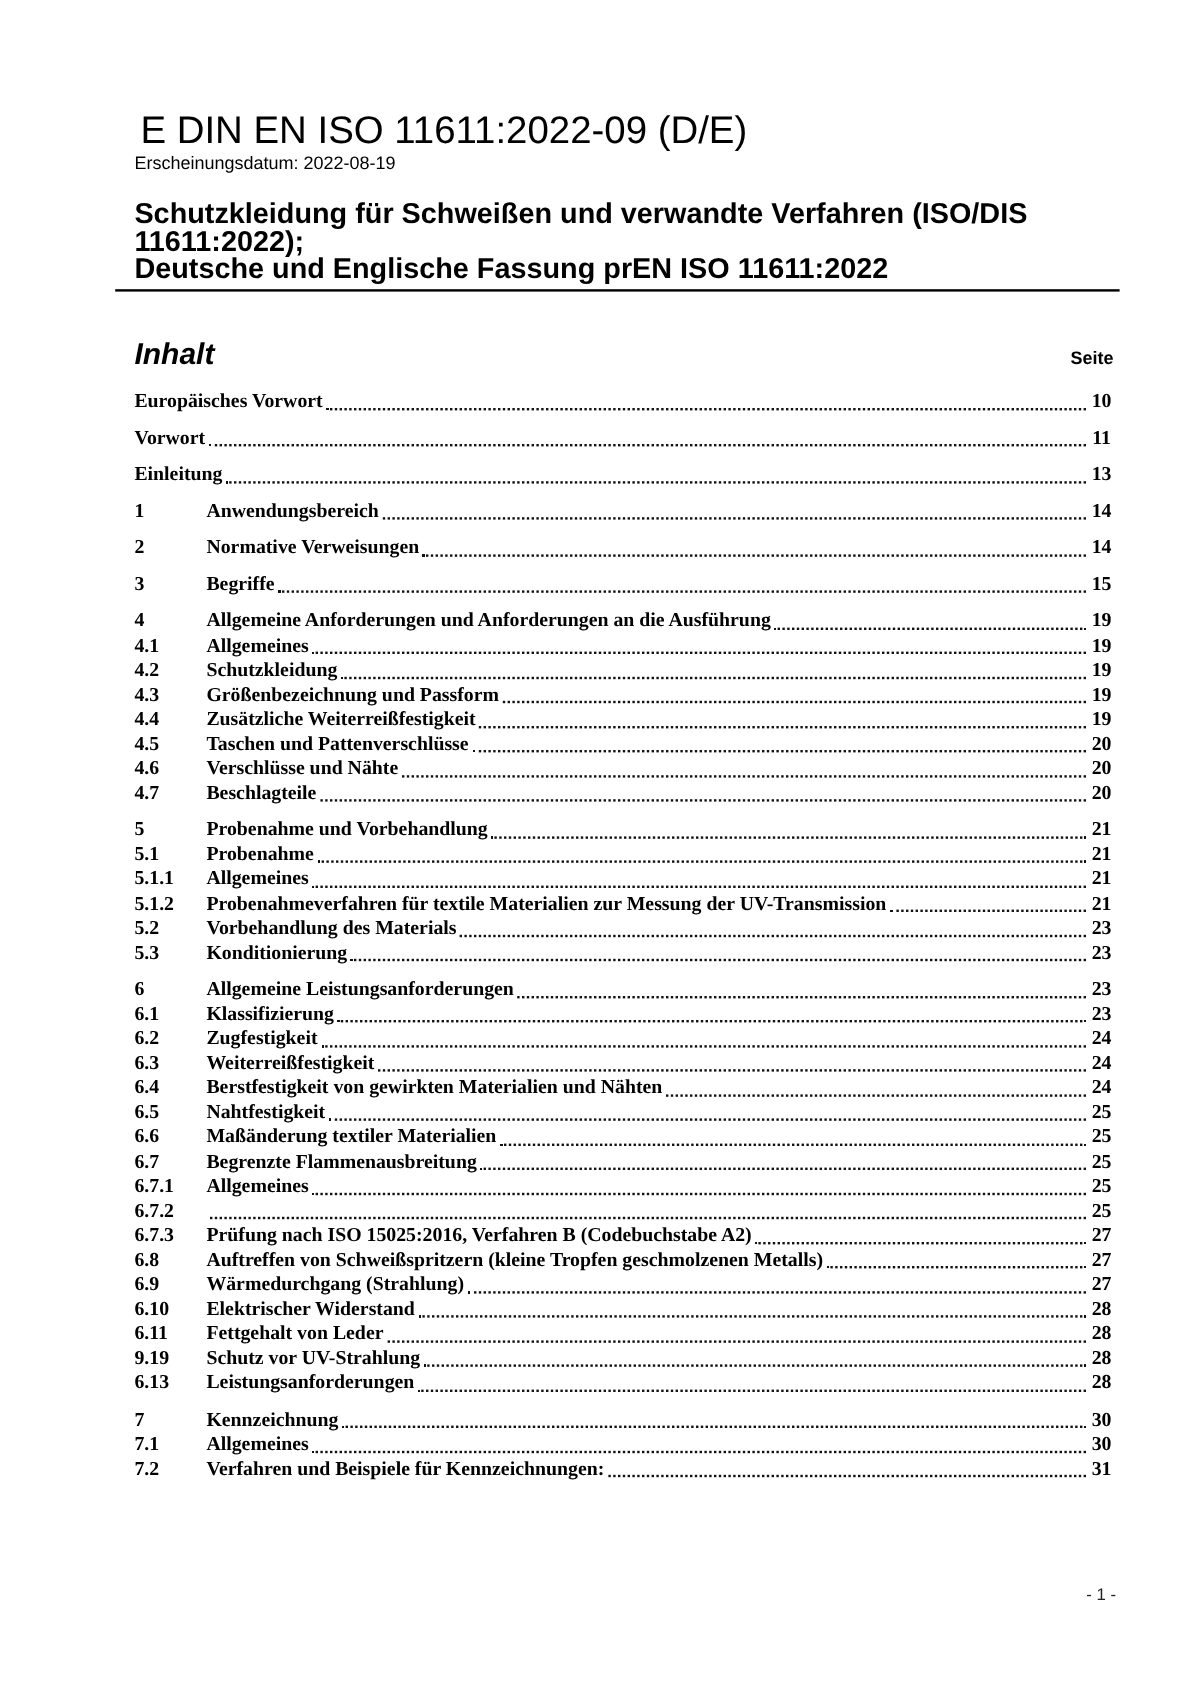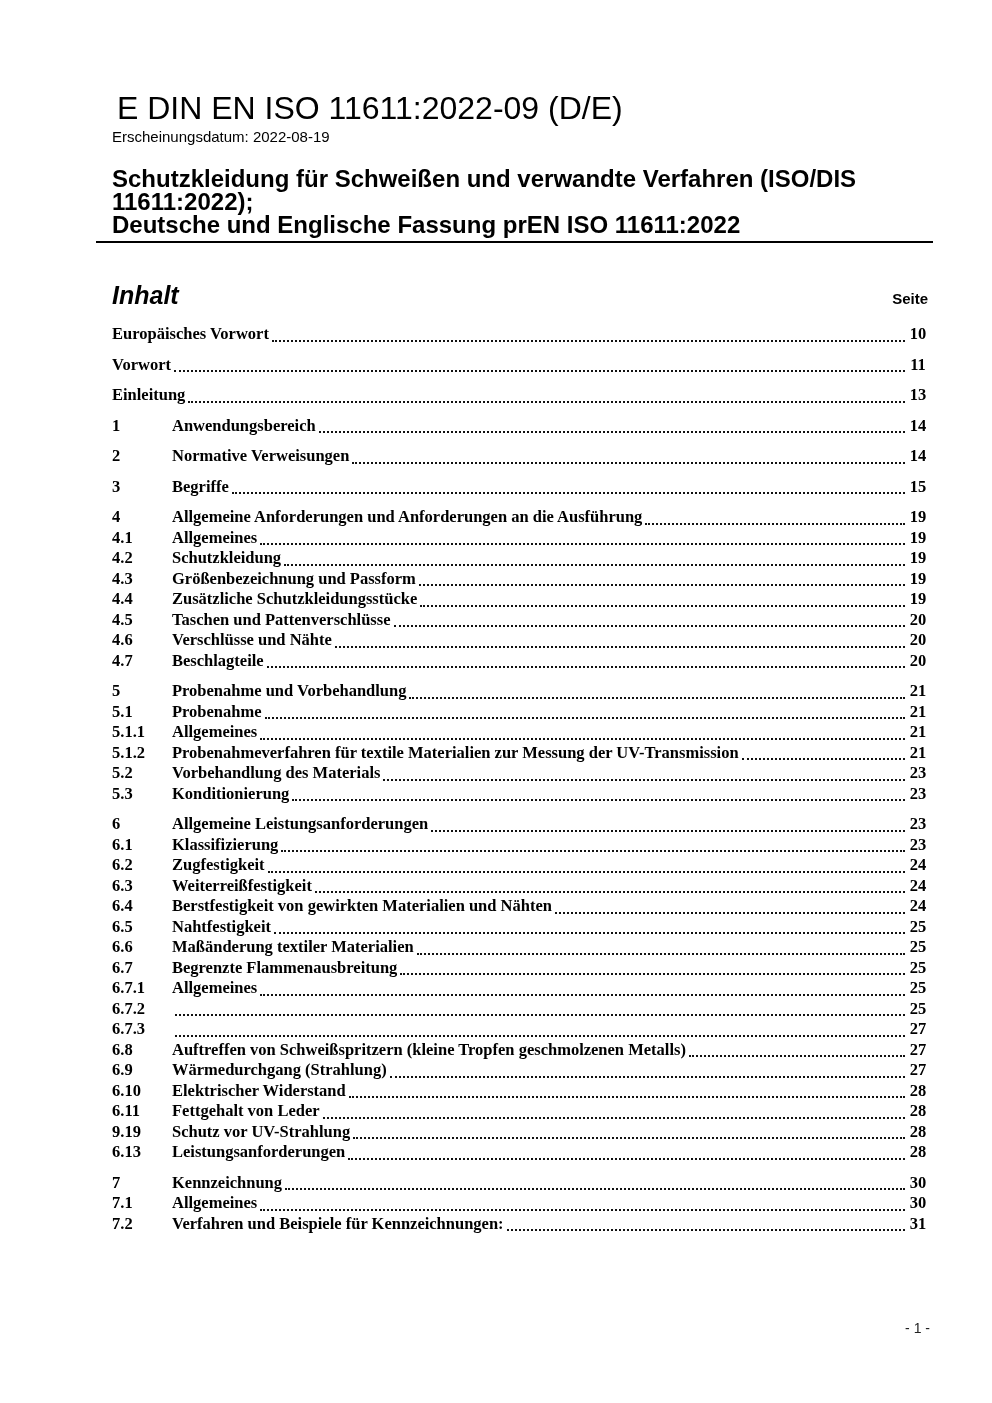--- a/index.html
+++ b/index.html
@@ -150,21 +150,21 @@
         <span class="pagenum">19</span>
       </div>
       <div class="row">
         <span class="num">4.3</span>
         <span class="entry-title">Größenbezeichnung und Passform</span>
         <span class="leader"></span>
         <span class="pagenum">19</span>
       </div>
       <div class="row">
         <span class="num">4.4</span>
-        <span class="entry-title">Zusätzliche Schutzkleidungsstücke</span>
+        <span class="entry-title">Zusätzliche Weiterreißfestigkeit</span>
         <span class="leader"></span>
         <span class="pagenum">19</span>
       </div>
       <div class="row">
         <span class="num">4.5</span>
         <span class="entry-title">Taschen und Pattenverschlüsse</span>
         <span class="leader"></span>
         <span class="pagenum">20</span>
       </div>
       <div class="row">
@@ -269,20 +269,21 @@
         <span class="leader"></span>
         <span class="pagenum">25</span>
       </div>
       <div class="row">
         <span class="num">6.7.2</span>
         <span class="leader"></span>
         <span class="pagenum">25</span>
       </div>
       <div class="row">
         <span class="num">6.7.3</span>
+        <span class="entry-title">Prüfung nach ISO 15025:2016, Verfahren B (Codebuchstabe A2)</span>
         <span class="leader"></span>
         <span class="pagenum">27</span>
       </div>
       <div class="row">
         <span class="num">6.8</span>
         <span class="entry-title">Auftreffen von Schweißspritzern (kleine Tropfen geschmolzenen Metalls)</span>
         <span class="leader"></span>
         <span class="pagenum">27</span>
       </div>
       <div class="row">

